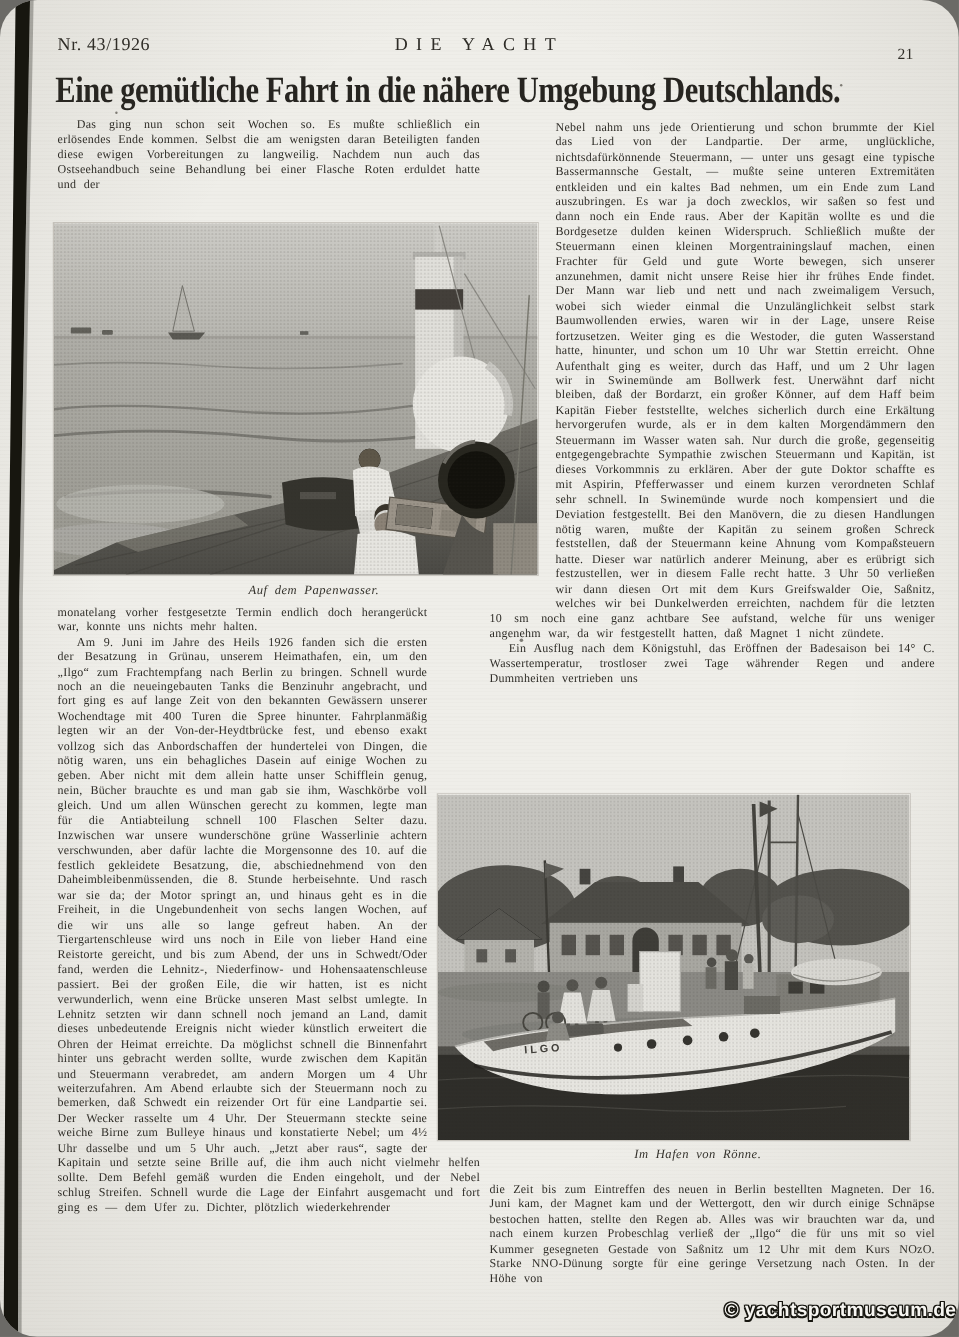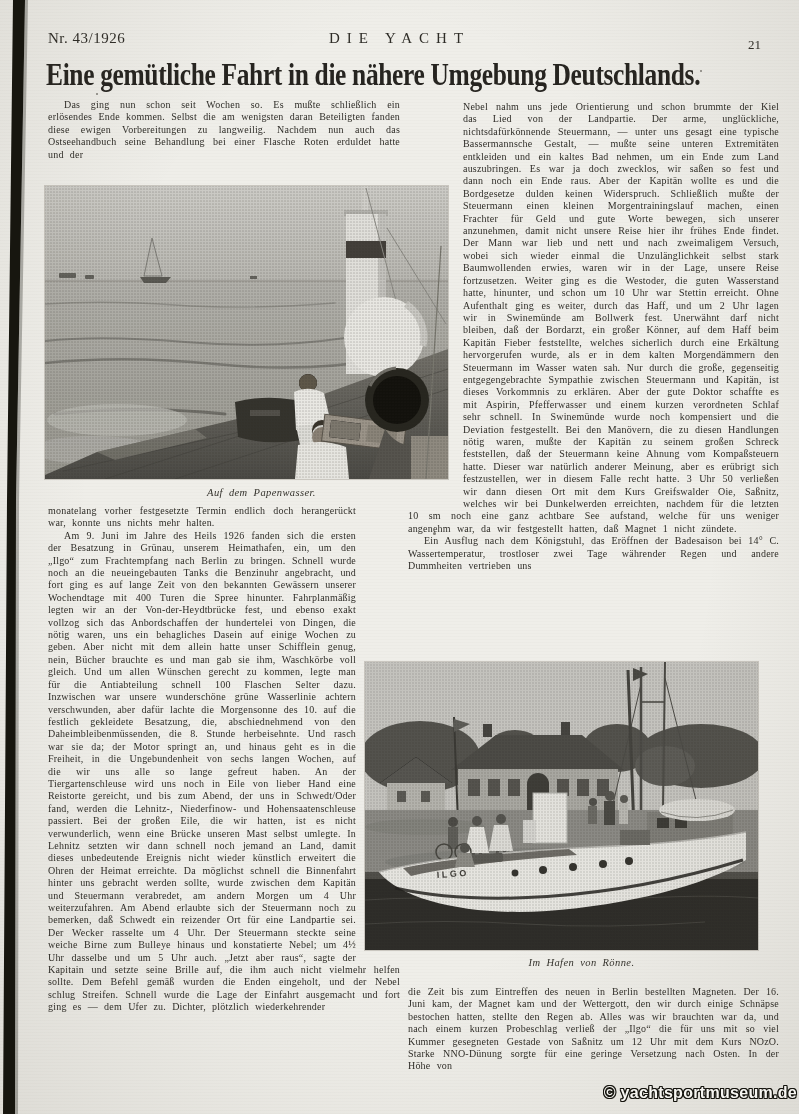--- a/index.html
+++ b/index.html
@@ -1,19 +1,19 @@
 <!DOCTYPE html>
 <html><head>
 <meta charset="utf-8">
 <style>
   html,body{margin:0;padding:0;background:#6b6a66;}
   .page{
     position:relative;width:799px;height:1114px;margin:0 auto;
     background:#efeee9;overflow:hidden;
-    font-family:"Liberation Serif","DejaVu Serif",serif;color:#2e2c27;
+    font-family:"Liberation Serif","DejaVu Serif",serif;color:#2e2c27;border-radius:31px;
   }
   .page::after{ 
     content:"";position:absolute;inset:0;pointer-events:none;z-index:40;
     background:
       radial-gradient(ellipse at 50% 45%, rgba(0,0,0,0) 55%, rgba(70,62,45,.10) 100%),
       repeating-linear-gradient(0deg, rgba(80,75,60,.018) 0 1px, rgba(255,255,255,0) 1px 3px);
   }
   .hdr-issue{position:absolute;top:30px;left:48px;font-size:15px;letter-spacing:.5px;}
   .hdr-mag{position:absolute;top:30px;left:0;right:0;text-align:center;font-size:15px;letter-spacing:7px;}
   .hdr-page{position:absolute;top:37px;left:748px;font-size:13px;}

